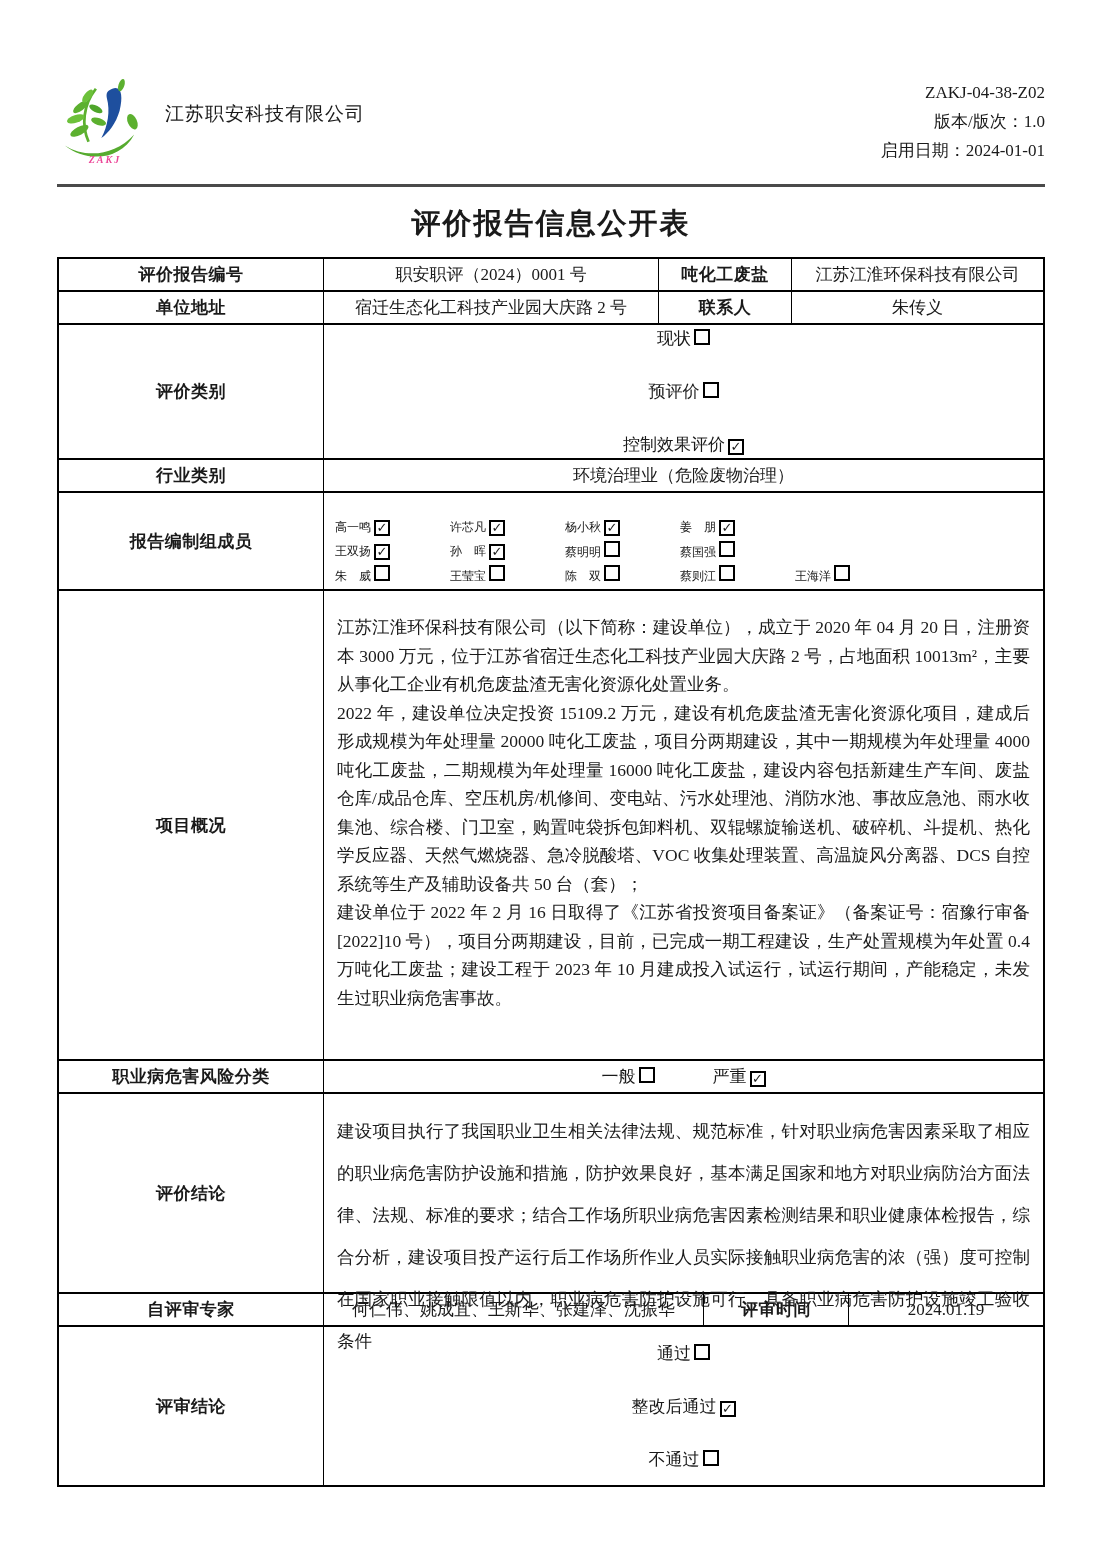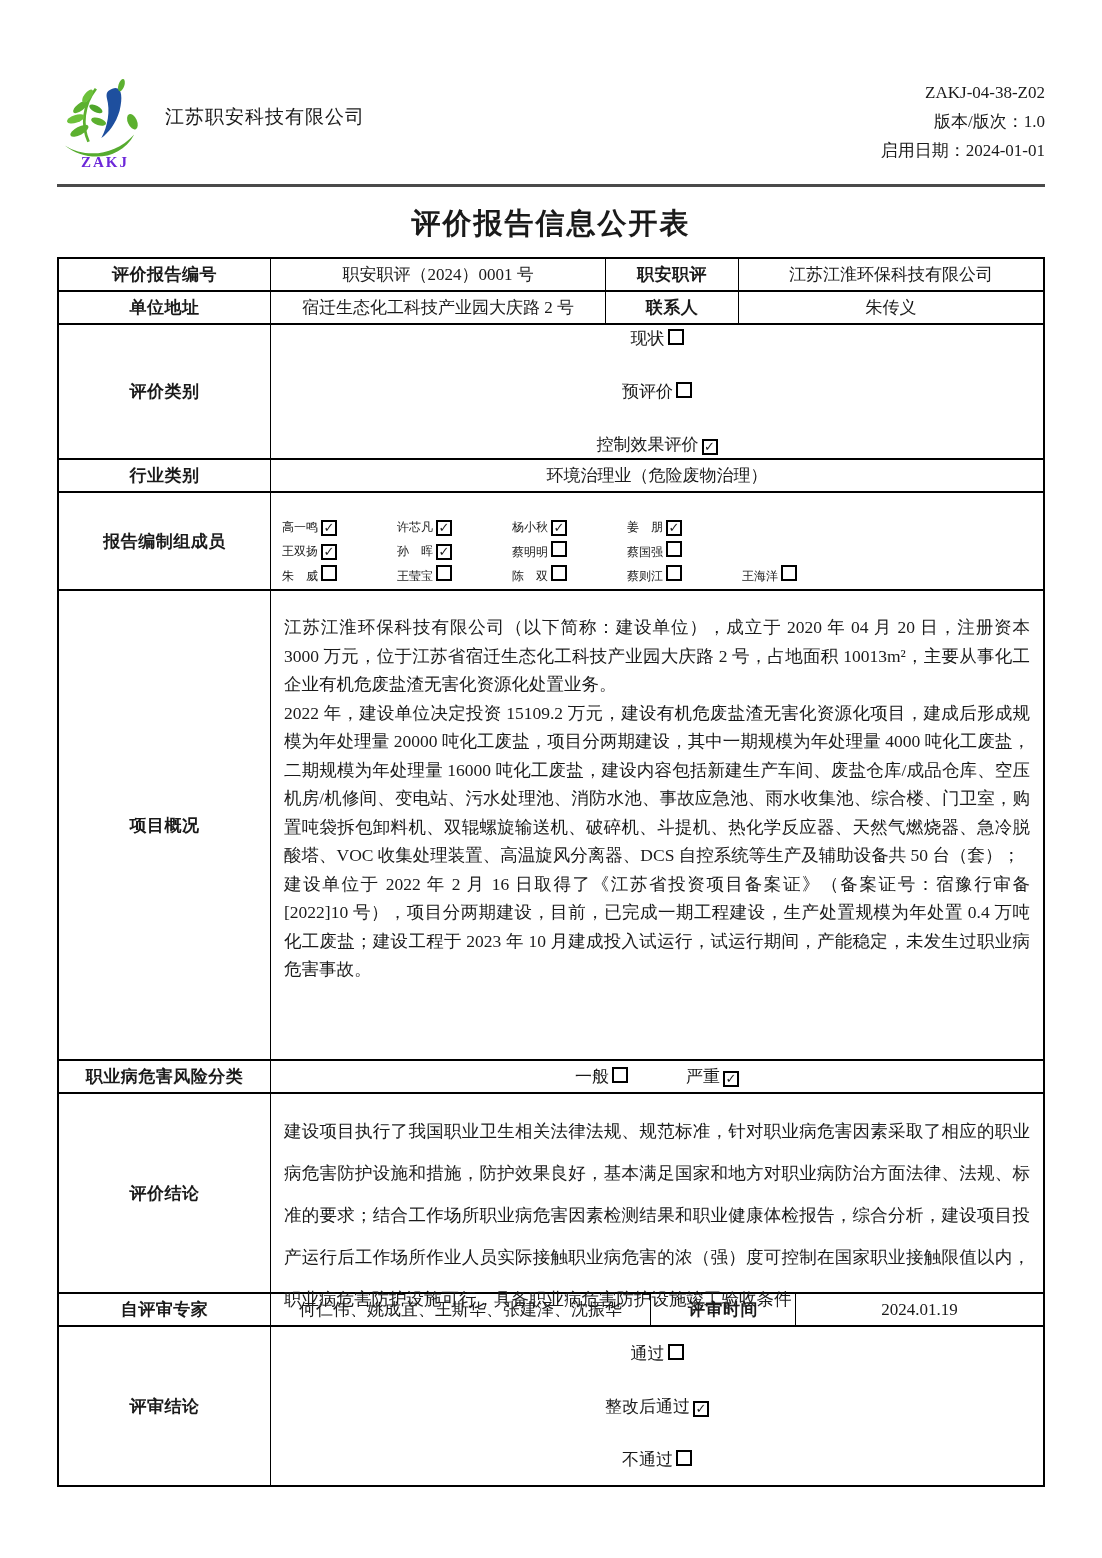--- a/index.html
+++ b/index.html
@@ -9,22 +9,22 @@
     color:#1a1a1a;
   }
   .page{padding:76px 57px 0 57px;}
 
   
   .header{display:flex;justify-content:space-between;align-items:flex-start;height:104px;}
   .header-left{display:flex;align-items:center;}
   .logo{width:96px;text-align:center;position:relative;}
   .logo svg{display:block;margin:0 auto;}
   .logo-text{
-    font-weight:bold;color:#6d28d9;
-    font-size:15px;letter-spacing:2px;margin-top:-6px;
+    font-style:italic;font-weight:bold;color:#ec4899;
+    font-size:10px;letter-spacing:2px;margin-top:-6px;
   }
   .company-name{font-size:19px;margin-left:12px;margin-top:-14px;letter-spacing:1px;}
   .header-right{text-align:right;font-size:17px;line-height:29px;padding-top:2px;}
   .header-rule{border-bottom:3px solid #4a4a4a;margin-top:4px;}
 
   
   .title{
     text-align:center;font-size:29px;font-weight:bold;
     margin:17px 0 13px 0;letter-spacing:2px;
   }
@@ -33,21 +33,21 @@
   .itable{border:2px solid #000;width:988px;box-sizing:border-box;font-size:17px;}
   .tr{display:flex;border-bottom:2px solid #000;}
   .tr:last-child{border-bottom:none;}
   .td{
     border-right:1px solid #000;box-sizing:border-box;
     display:flex;align-items:center;justify-content:center;
     padding:2px 6px;min-height:31px;
   }
   .td:last-child{border-right:none;}
   .lbl{font-weight:bold;letter-spacing:0.5px;}
-  .c1{width:212px;flex:none;}
+  .c1{width:265px;flex:none;}
   .cA2{width:335px;flex:none;}
   .cA3{width:133px;flex:none;}
   .cE2{width:380px;flex:none;}
   .cE3{width:145px;flex:none;}
   .grow{flex:1;}
   .r-members{height:96px;}
   .r-overview{height:468px;}
   .r-conclusion{height:198px;}
   .r-review{height:158px;}
 
@@ -121,21 +121,21 @@
   </div>
   <div class="header-rule"></div>
 
   <div class="title">评价报告信息公开表</div>
 
   <div class="itable">
 
     <div class="tr">
       <div class="td c1 lbl">评价报告编号</div>
       <div class="td cA2">职安职评（2024）0001 号</div>
-      <div class="td cA3 lbl">职安职评</div>
+      <div class="td cA3 lbl">吨化工废盐</div>
       <div class="td grow">江苏江淮环保科技有限公司</div>
     </div>
 
     <div class="tr">
       <div class="td c1 lbl">单位地址</div>
       <div class="td cA2">宿迁生态化工科技产业园大庆路 2 号</div>
       <div class="td cA3 lbl">联系人</div>
       <div class="td grow">朱传义</div>
     </div>
 

